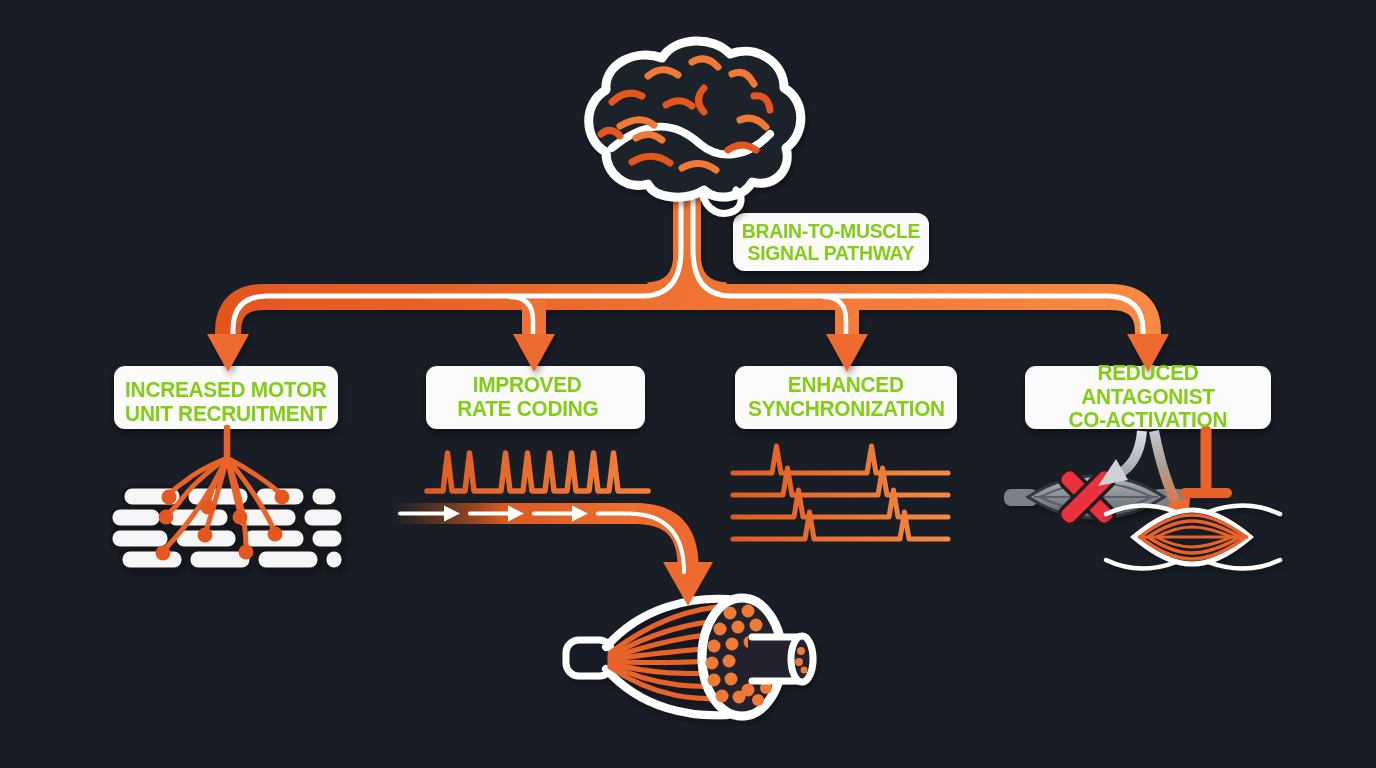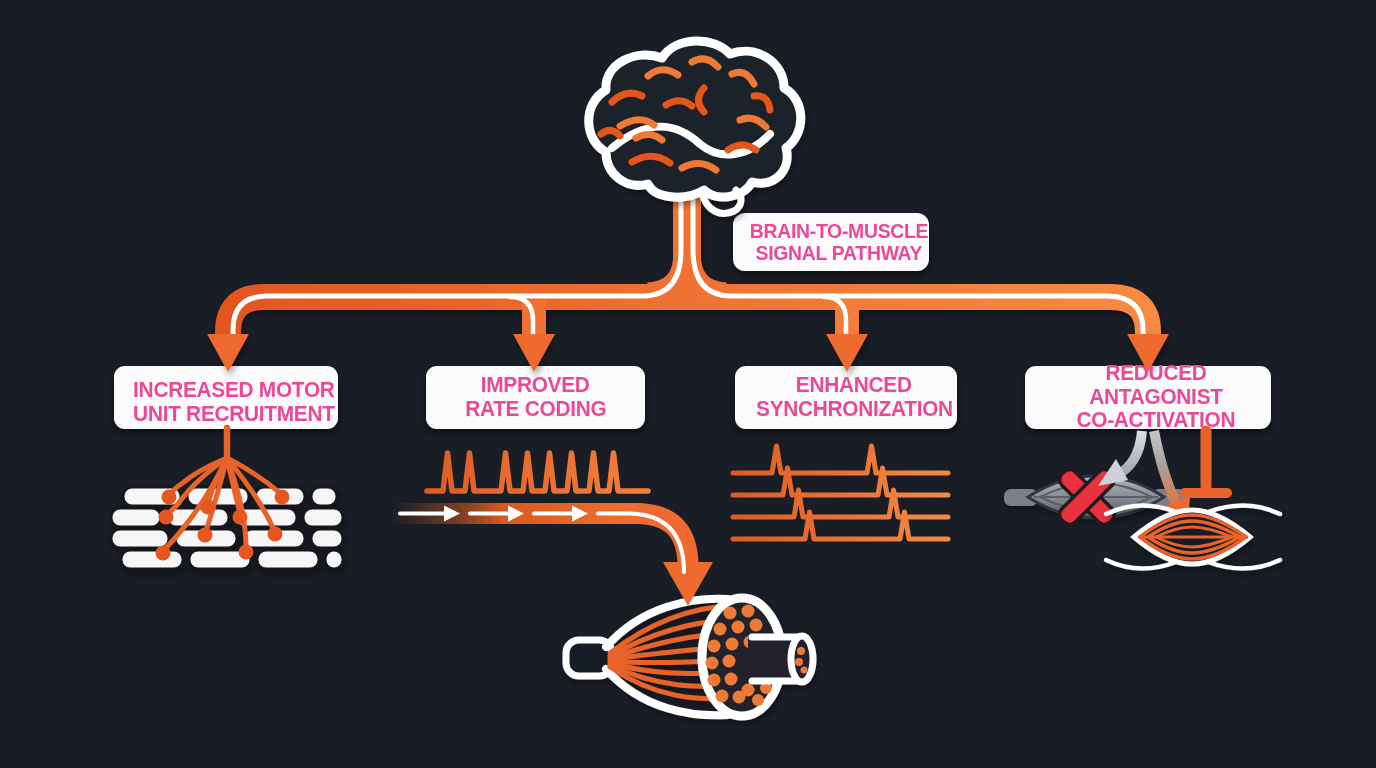--- a/index.html
+++ b/index.html
@@ -10,24 +10,23 @@
     overflow:hidden;
     font-family:"Liberation Sans", sans-serif;
   }
   .canvas svg{position:absolute;left:0;top:0;}
   .lbl{
     position:absolute;
     display:flex;flex-direction:column;
     align-items:center;justify-content:center;
     text-align:center;
     font-weight:bold;
-    color:#ec4899;
+    color:#84cc16;
     letter-spacing:-0.3px;
     line-height:1.1;
-    padding-left:8px;
   }
   .lbl span{display:block;transform:scaleX(0.97);}
   .box-lbl{font-size:21.5px;}
   .tag-lbl{font-size:20px;}
 </style>
 </head>
 <body>
 
 <div class="canvas">
 

